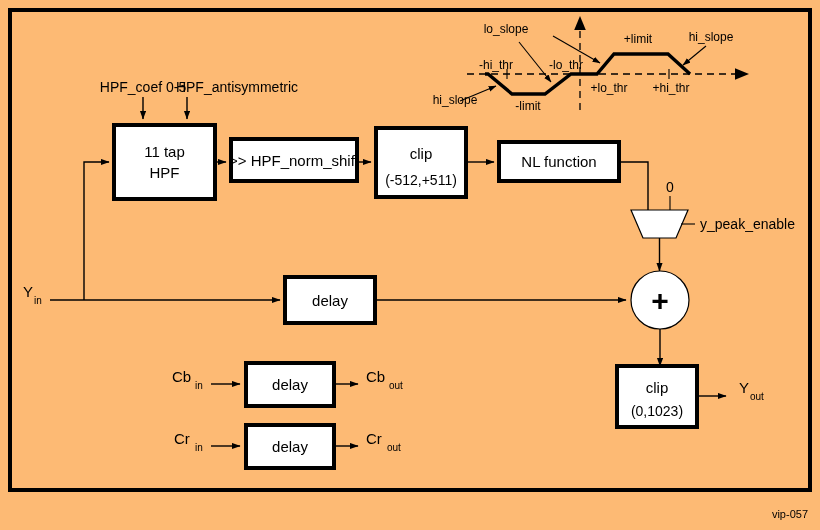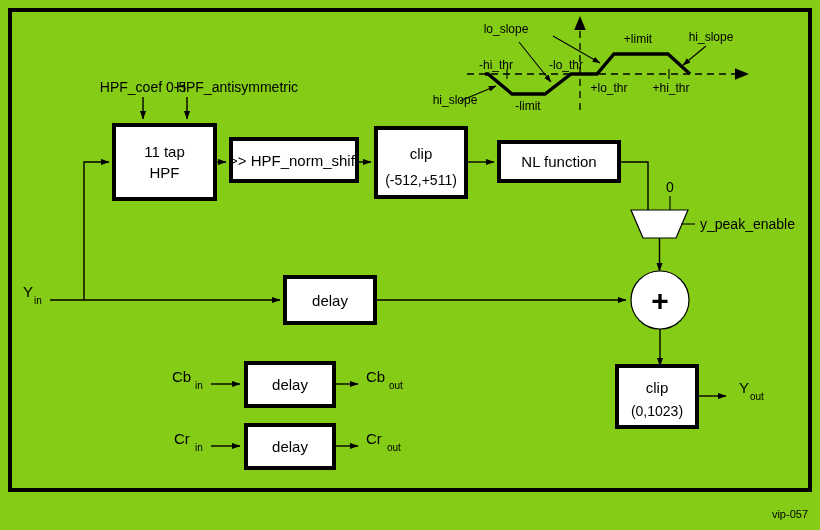--- a/index.html
+++ b/index.html
@@ -8,21 +8,21 @@
     padding: 0;
     background: #ffffff;
   }
   body {
     font-family: "Liberation Sans", sans-serif;
   }
   #diagram-root {
     position: relative;
     width: 820px;
     height: 530px;
-    background: #84cc16;
+    background: #fdba74;
     overflow: hidden;
   }
   svg#diagram-svg {
     display: block;
     width: 820px;
     height: 530px;
   }
   .blk-text {
     font-family: "Liberation Sans", sans-serif;
     font-size: 15px;

